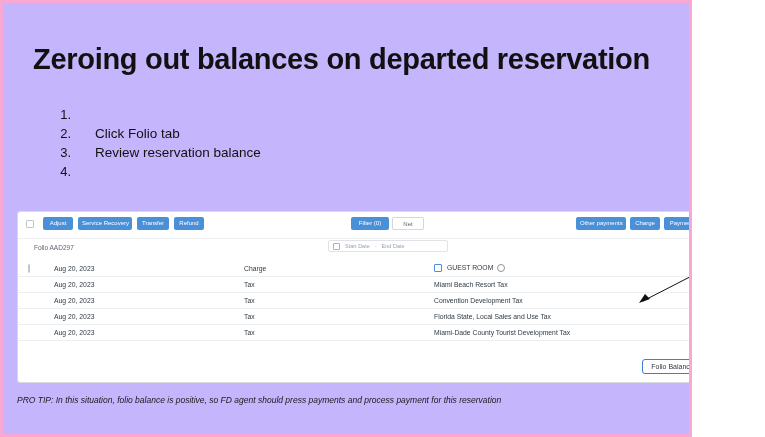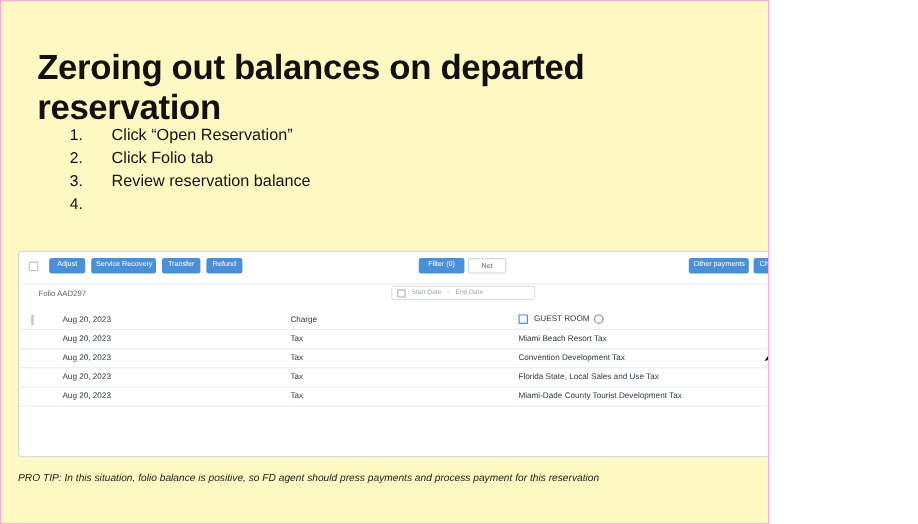--- a/index.html
+++ b/index.html
@@ -3,24 +3,24 @@
 <meta charset="utf-8">
 <style>
   html, body {
     margin: 0;
     padding: 0;
     background: #ffffff;
     font-family: "Liberation Sans", sans-serif;
   }
   .slide {
     position: relative;
-    width: 641px;
+    width: 692px;
     height: 437px;
-    background: #fef9c3;
-    border: 1px solid #f9a8d4;
+    background: #c4b5fd;
+    border: 3px solid #f9a8d4;
     box-sizing: border-box;
     overflow: hidden;
   }
   .title {
     position: absolute;
     left: 30px;
     top: 40px;
     font-size: 29px;
     font-weight: bold;
     color: #111111;
@@ -204,21 +204,20 @@
 </head>
 <body>
 
 <div class="slide">
 
   <div class="title">Zeroing out balances on departed reservation</div>
 
   <div class="steps">
     <div class="step">
       <span class="step-num">1.</span>
-      <span class="step-text">Click “Open Reservation”</span>
     </div>
     <div class="step">
       <span class="step-num">2.</span>
       <span class="step-text">Click Folio tab</span>
     </div>
     <div class="step">
       <span class="step-num">3.</span>
       <span class="step-text">Review reservation balance</span>
     </div>
     <div class="step">

